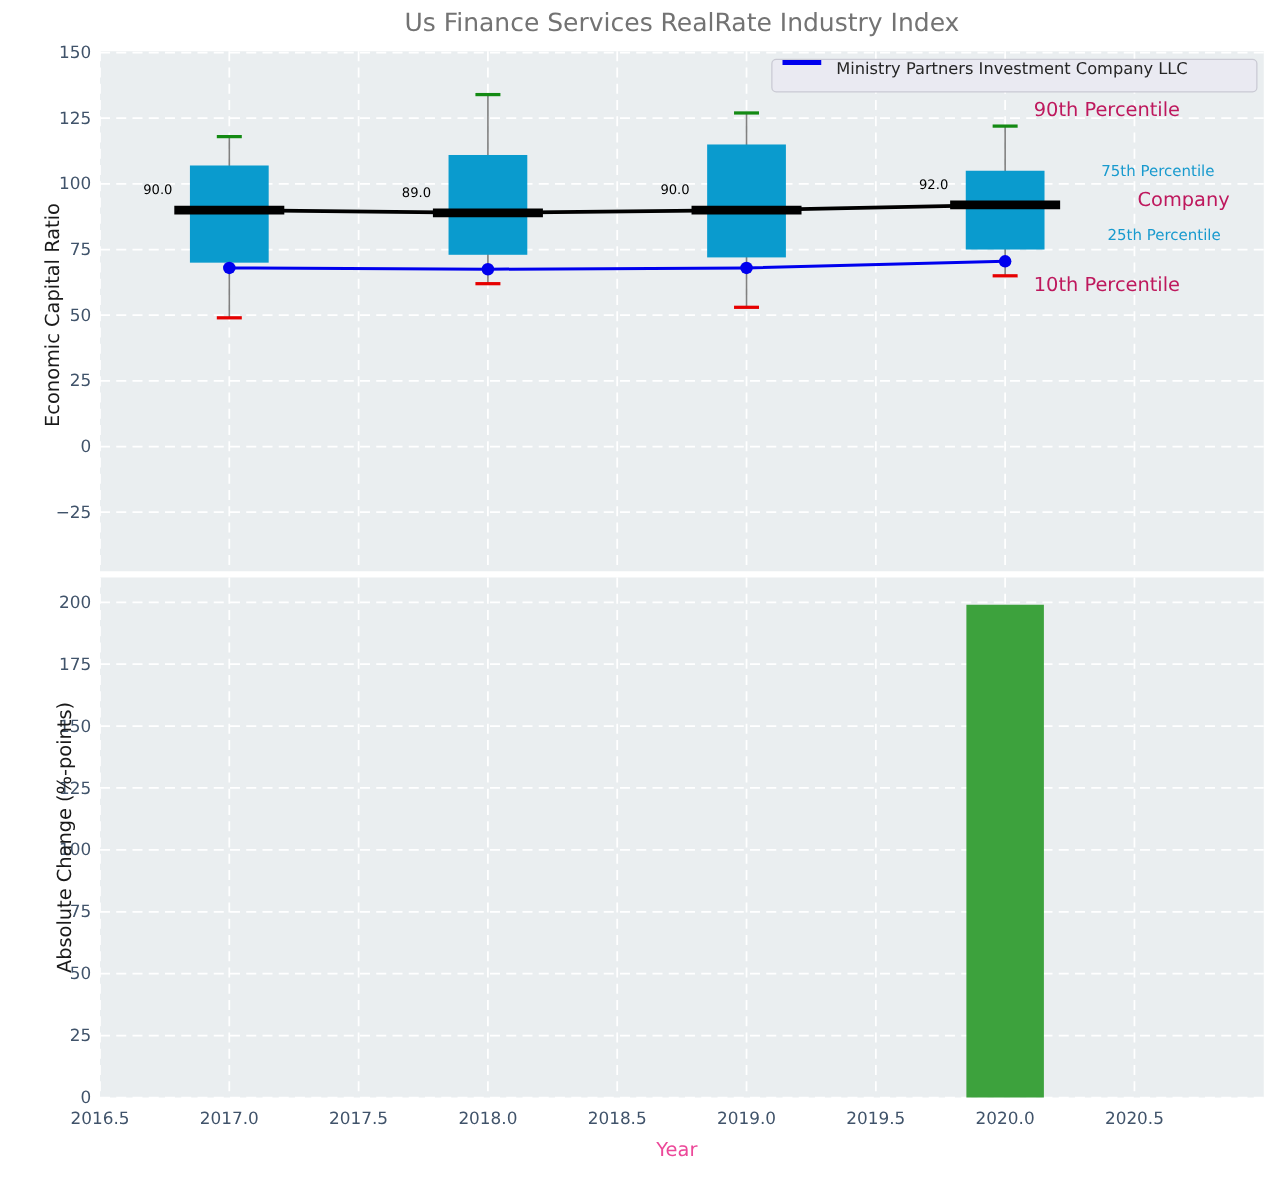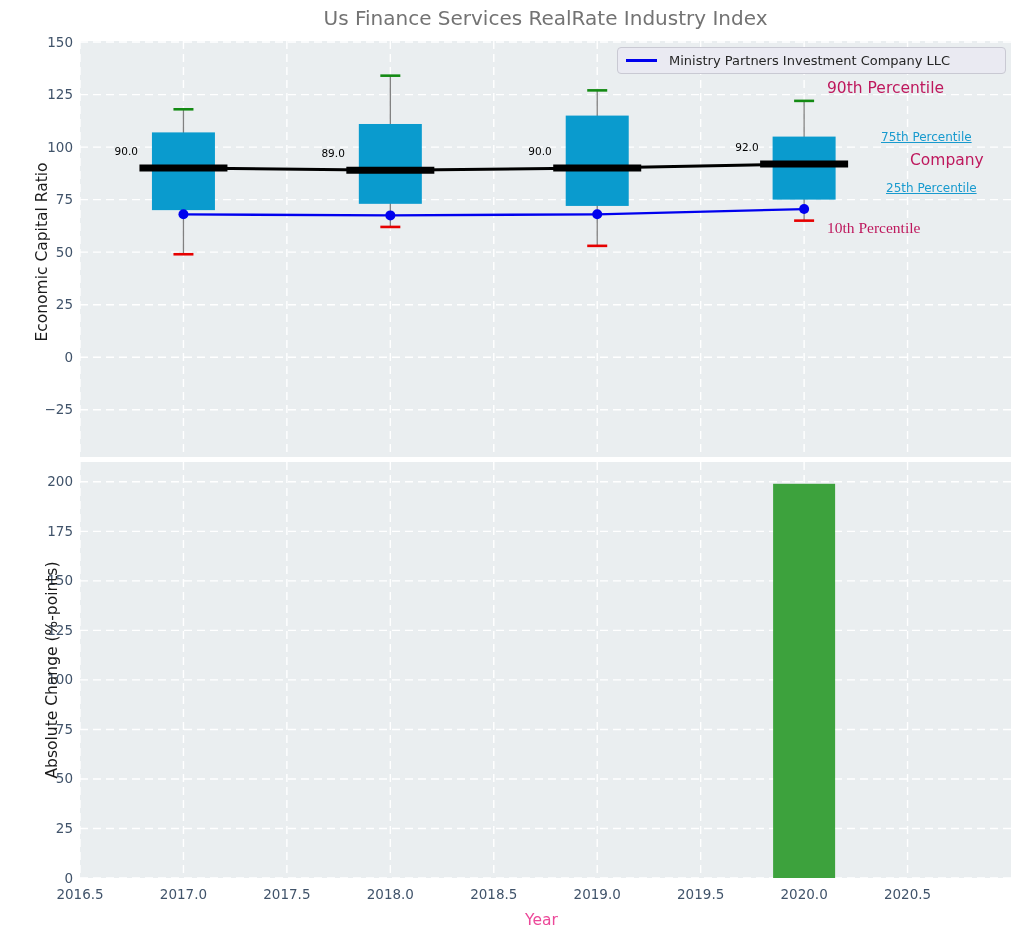--- a/index.html
+++ b/index.html
@@ -5,31 +5,31 @@
   html,body{margin:0;padding:0;background:#ffffff;}
   body{width:1019px;height:942px;font-family:"DejaVu Sans",sans-serif;position:relative;overflow:hidden;}
   .figure{position:absolute;left:0;top:0;width:1019px;height:942px;}
   svg{position:absolute;left:0;top:0;}
   .overlay{position:absolute;white-space:nowrap;}
   .title{left:80px;top:6px;width:931px;text-align:center;font-size:20px;color:#737373;}
   .ylab{transform:translate(-50%,-50%) rotate(-90deg);font-size:15.5px;color:#1a1a1a;}
   .ylab-top{left:42px;top:252px;}
   .ylab-bottom{left:52px;top:670px;}
   .xlab{left:76px;top:911px;width:931px;text-align:center;font-size:15.5px;color:#ec4899;}
-  .legend{left:617px;top:47px;width:389px;height:27px;display:flex;align-items:center;
+  .legend{left:617px;top:47px;width:389px;height:27px;display:flex;align-items:flex-start;
           background:#eaeaf2;border:1px solid #c9c9d3;border-radius:4px;box-sizing:border-box;}
   .legend-line{display:inline-block;width:31px;height:3.5px;background:#0000ee;margin-left:8px;margin-right:12px;}
   .legend-text{font-size:13px;color:#262626;}
   .plabel-big{font-size:15.5px;color:#be185d;}
-  .plabel-small{font-size:12px;color:#189ace;text-decoration:underline;}
+  .plabel-small{font-size:12px;color:#189ace;}
   .p90{left:827px;top:79px;}
   .p75{left:881px;top:130px;}
   .pmed{left:910px;top:151px;}
   .p25{left:845px;top:181px;margin-left:41px;}
-  .p10{left:827px;top:219px;font-family:Liberation Serif, serif;}
+  .p10{left:827px;top:219px;}
 </style>
 </head>
 <body>
 
 <div class="figure">
   <svg id="chart-svg" width="1019" height="942">
       <rect x="80" y="41" width="931" height="416" fill="#eaeef0"></rect>
       <rect x="80" y="462" width="931" height="416" fill="#eaeef0"></rect>
       <line x1="80" y1="41" x2="80" y2="457" stroke="#ffffff" stroke-width="1.4" stroke-dasharray="8 5"></line>
       <line x1="183.44444444444446" y1="41" x2="183.44444444444446" y2="457" stroke="#ffffff" stroke-width="1.4" stroke-dasharray="8 5"></line>

